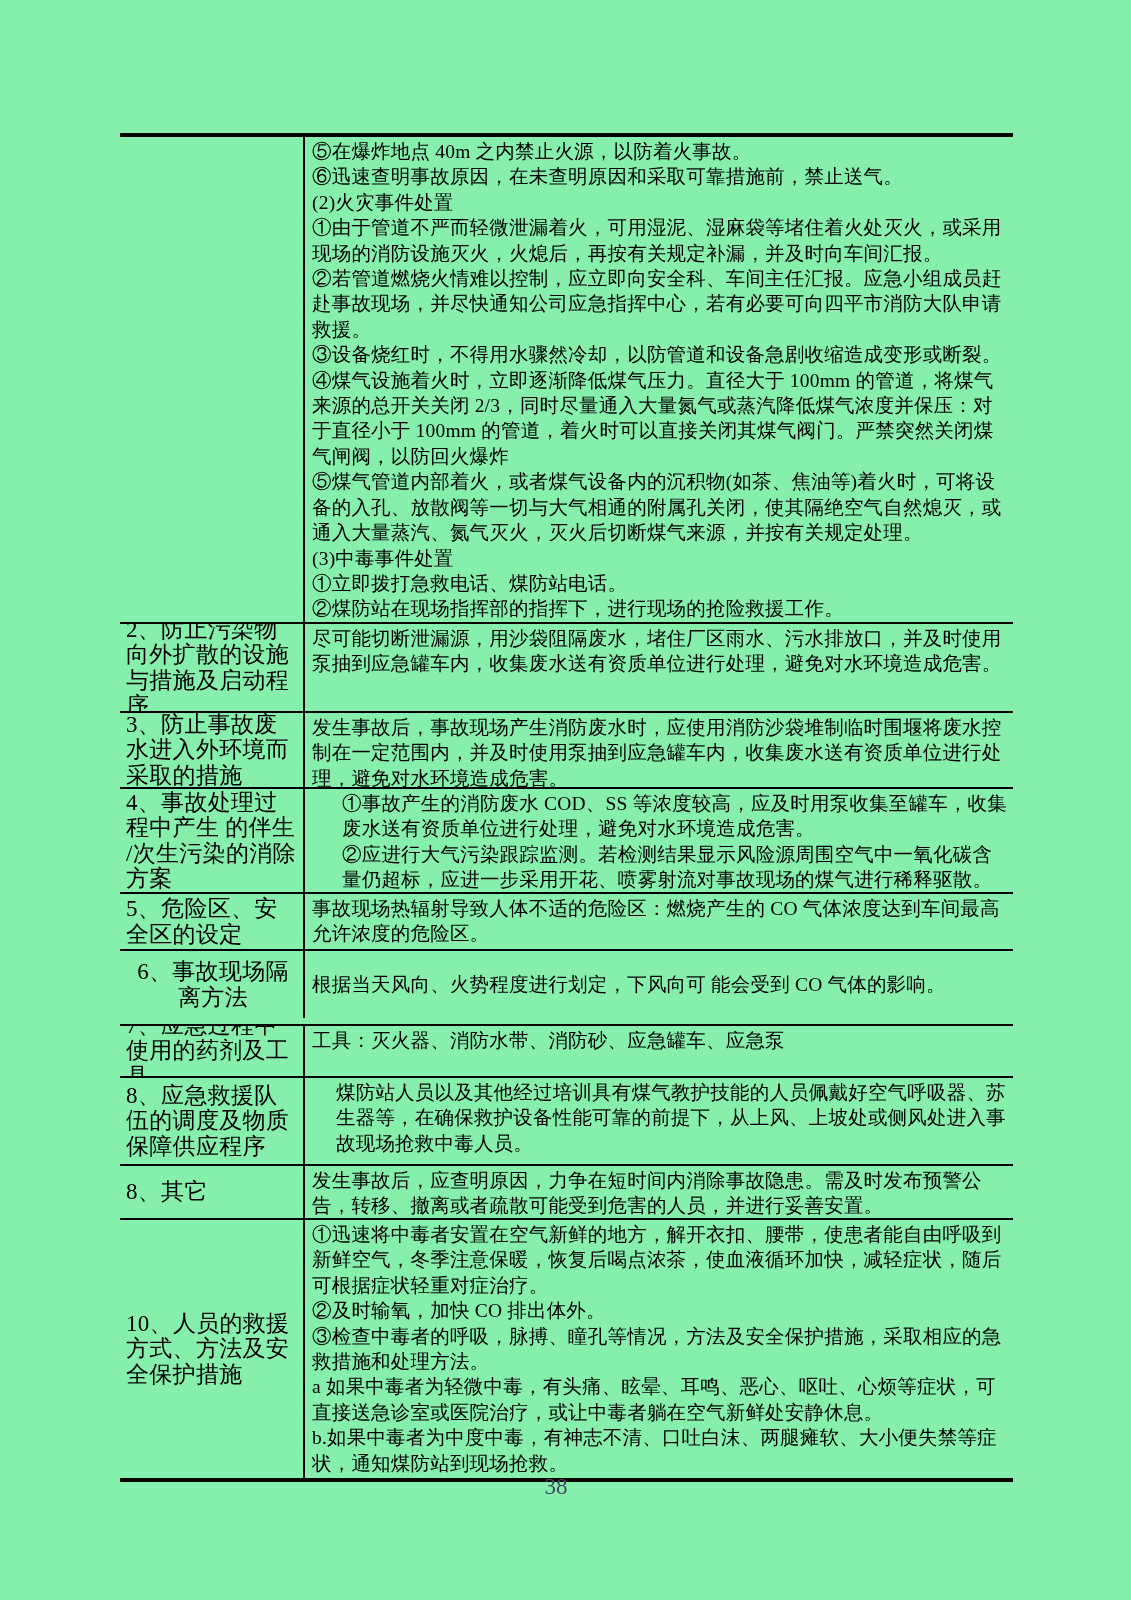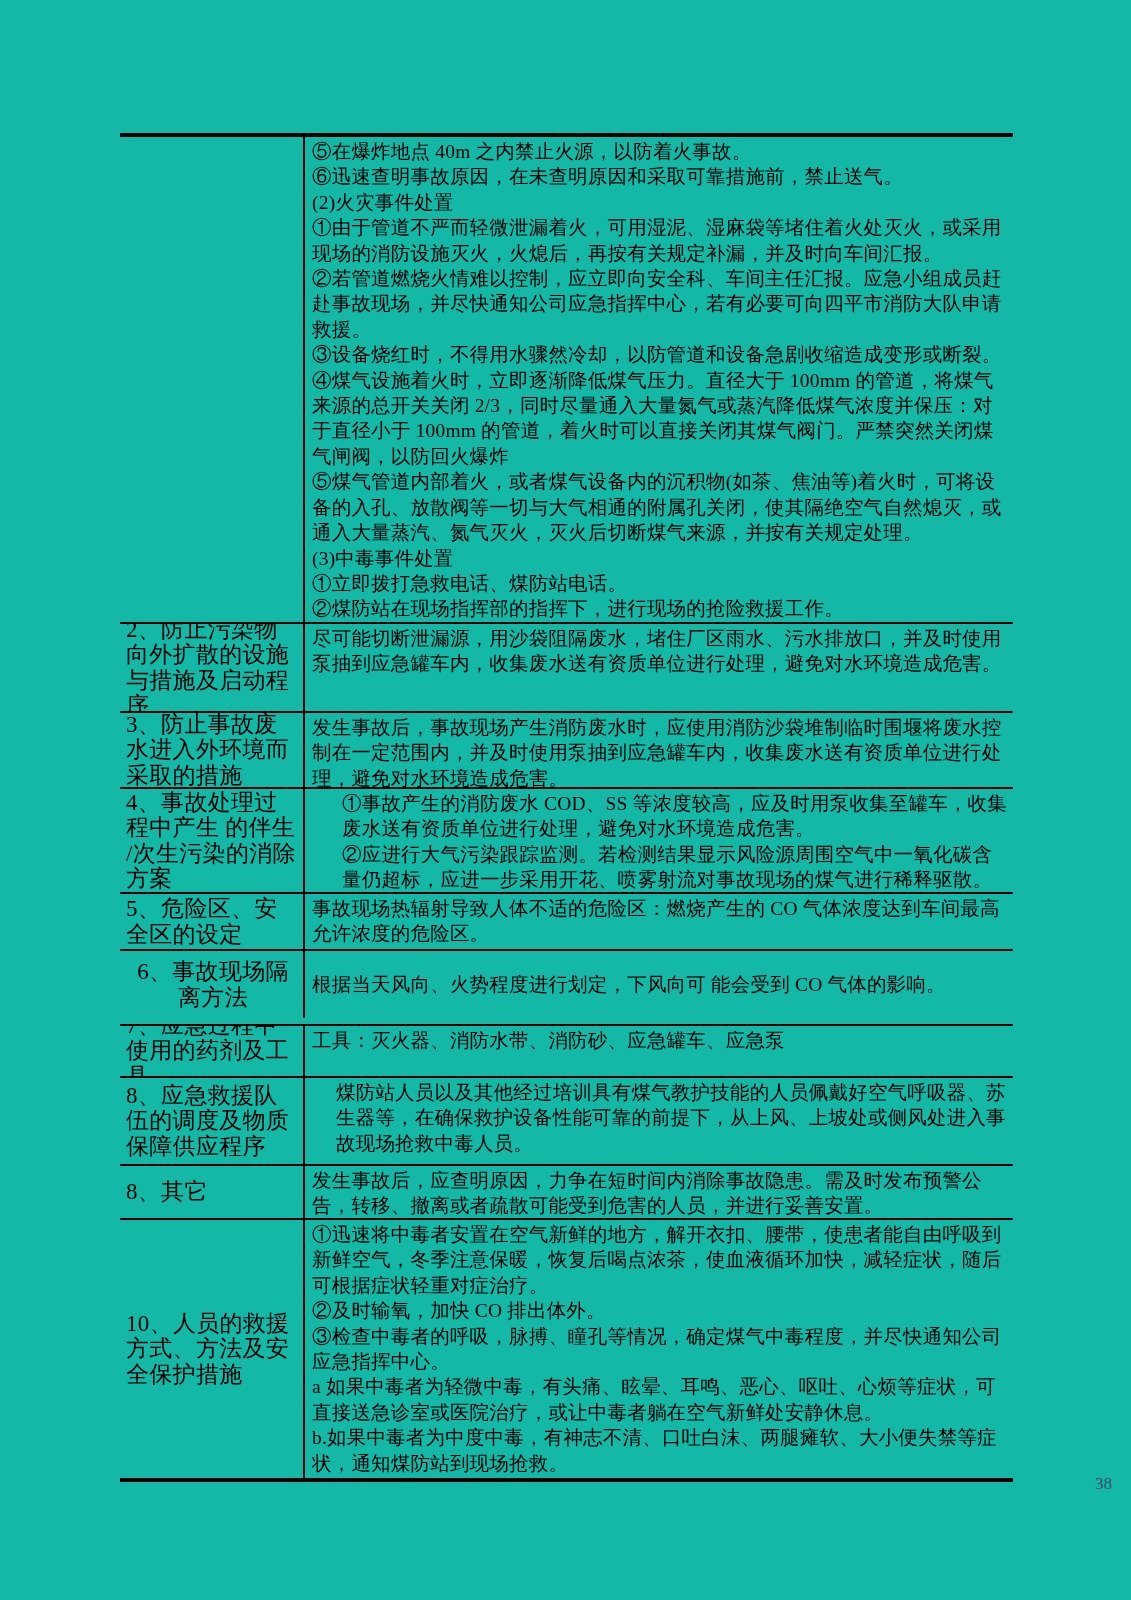--- a/index.html
+++ b/index.html
@@ -4,21 +4,21 @@
 <style>
   html, body {
     margin: 0;
     padding: 0;
     background: #ffffff;
   }
   .page {
     position: relative;
     width: 1131px;
     height: 1600px;
-    background: #14b8a6;
+    background: #86efac;
     font-family: "Liberation Serif", "DejaVu Serif", serif;
     color: #000000;
     overflow: hidden;
   }
   .doc-table {
     position: absolute;
     left: 120px;
     top: 133px;
     width: 893px;
     border-top: 4px solid #000;
@@ -66,22 +66,22 @@
     justify-content: center;
   }
   .para {
     margin: 0;
   }
   .page-number {
     position: absolute;
     left: 0;
     right: 19px;
     top: 1474px;
-    text-align: right;
-    font-size: 17px;
+    text-align: center;
+    font-size: 23px;
     color: #3c4a66;
     font-family: "Liberation Serif", "DejaVu Serif", serif;
   }
 </style>
 </head>
 <body>
 
 <div class="page">
   <div class="doc-table" id="doc-table">
   <div class="row" style="height: 485px;">
@@ -156,20 +156,20 @@
     <div class="cell content">
           <div class="para">发生事故后，应查明原因，力争在短时间内消除事故隐患。需及时发布预警公告，转移、撤离或者疏散可能受到危害的人员，并进行妥善安置。</div>
         </div>
   </div>
 
   <div class="row" style="height: 260px;">
     <div class="cell label">10、人员的救援方式、方法及安全保护措施</div>
     <div class="cell content">
           <div class="para">①迅速将中毒者安置在空气新鲜的地方，解开衣扣、腰带，使患者能自由呼吸到新鲜空气，冬季注意保暖，恢复后喝点浓茶，使血液循环加快，减轻症状，随后可根据症状轻重对症治疗。</div>
           <div class="para">②及时输氧，加快 CO 排出体外。</div>
-          <div class="para">③检查中毒者的呼吸，脉搏、瞳孔等情况，确定煤气中毒程度，并尽快通知公司应急指挥中心。</div>
+          <div class="para">③检查中毒者的呼吸，脉搏、瞳孔等情况，方法及安全保护措施，采取相应的急救措施和处理方法。</div>
           <div class="para">a 如果中毒者为轻微中毒，有头痛、眩晕、耳鸣、恶心、呕吐、心烦等症状，可直接送急诊室或医院治疗，或让中毒者躺在空气新鲜处安静休息。</div>
           <div class="para">b.如果中毒者为中度中毒，有神志不清、口吐白沫、两腿瘫软、大小便失禁等症状，通知煤防站到现场抢救。</div>
         </div>
   </div>
 </div>
   <div class="page-number">38</div>
 </div>
 
 </body></html>

